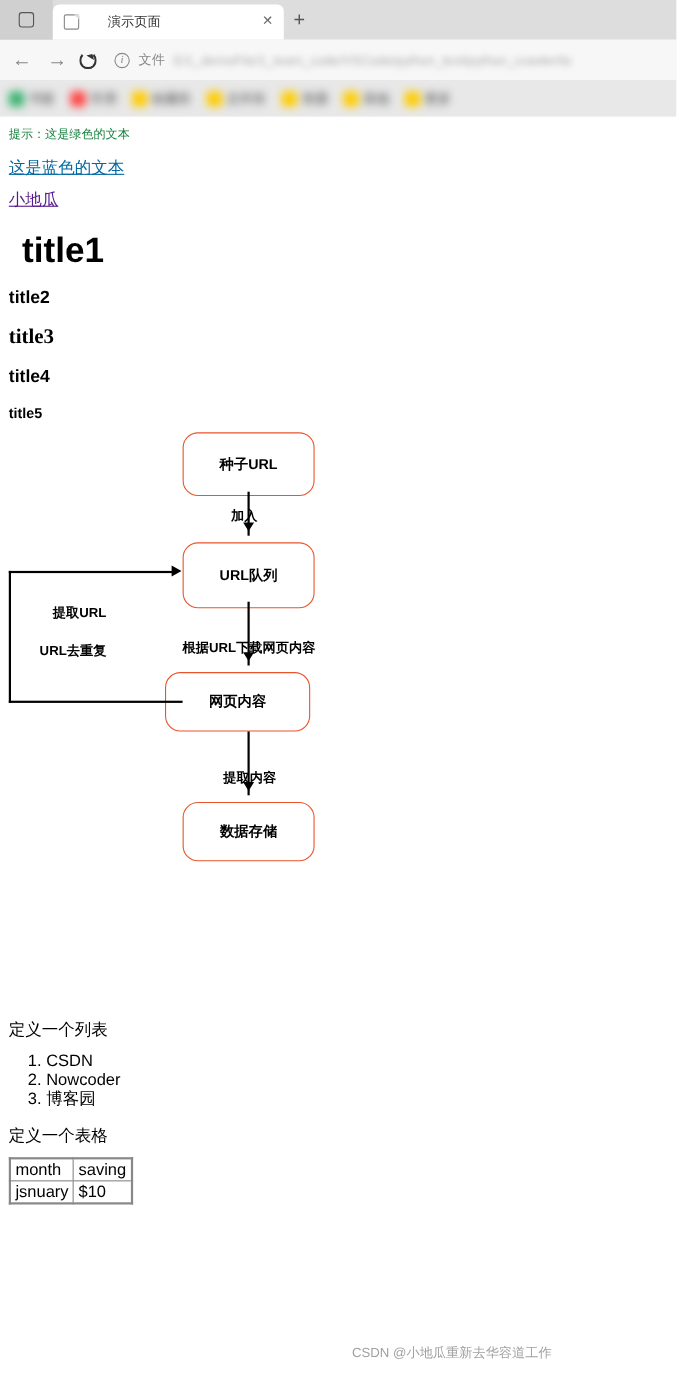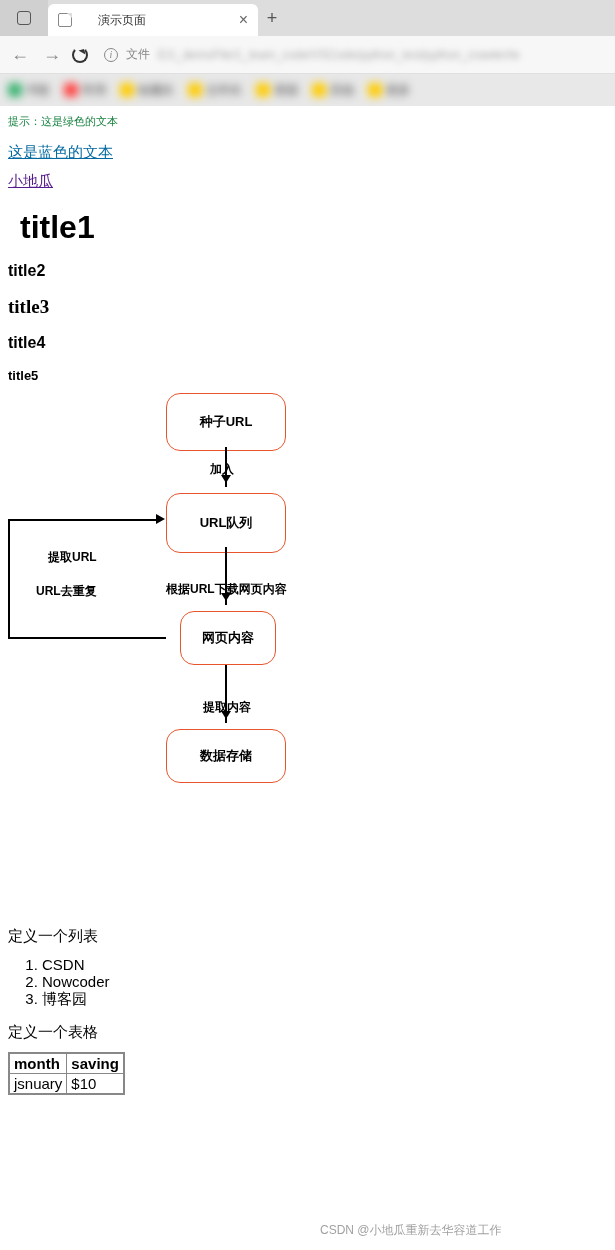--- a/index.html
+++ b/index.html
@@ -43,21 +43,21 @@
 .fc-label { position: absolute; font-size: 12px; font-weight: bold; white-space: nowrap; }
 .fc-line { position: absolute; background: #000; }
 .side-box { position: absolute; font-size: 12px; font-weight: bold; }
 
 .section-label { font-size: 15px; margin: 14px 0 10px 0; }
 ol { margin: 4px 0 14px 0; padding-left: 34px; font-size: 15px; }
 ol li { margin: 0; }
 
 table { border-collapse: collapse; border: 2px solid #888; margin: 4px 0; }
 table th, table td { border: 1px solid #888; padding: 1px 4px; font-size: 15px; text-align: left; }
-table th { font-weight: bold; }
+table th { font-weight: normal; }
 
 .watermark { position: absolute; left: 320px; top: 1222px; font-size: 12px; color: rgba(120,120,120,0.7); pointer-events: none; }
 </style>
 </head>
 <body>
 
 <div class="browser-chrome">
   <div class="tab-bar">
     <div class="tab-corner">
         <div class="tab-corner-icon"></div>
@@ -126,21 +126,21 @@
 
   <div class="flowchart">
     <div class="fc-box" style="left:158px;top:0;width:120px;height:58px">种子URL</div>
     <div class="fc-label" style="left:202px;top:68px">加入</div>
     <div class="fc-arrow" style="left:218px;top:54px;height:40px"></div>
 
     <div class="fc-box" style="left:158px;top:100px;width:120px;height:60px">URL队列</div>
     <div class="fc-arrow" style="left:218px;top:154px;height:58px"></div>
     <div class="fc-label" style="left:158px;top:188px">根据URL下载网页内容</div>
 
-    <div class="fc-box" style="left:172px;top:218px;width:96px;height:54px">网页内容</div>
+    <div class="fc-box" style="left:142px;top:218px;width:132px;height:54px">网页内容</div>
     <div class="fc-arrow" style="left:218px;top:272px;height:58px"></div>
     <div class="fc-label" style="left:195px;top:306px">提取内容</div>
 
     <div class="fc-box" style="left:158px;top:336px;width:120px;height:54px">数据存储</div>
 
     <div class="fc-line" style="left:0;top:244px;width:158px;height:2px"></div>
     <div class="fc-line" style="left:0;top:126px;width:2px;height:120px"></div>
     <div class="fc-line" style="left:0;top:126px;width:150px;height:2px"></div>
     <div style="position:absolute;left:148px;top:121px;border:5px solid transparent;border-left:9px solid #000"></div>
 

